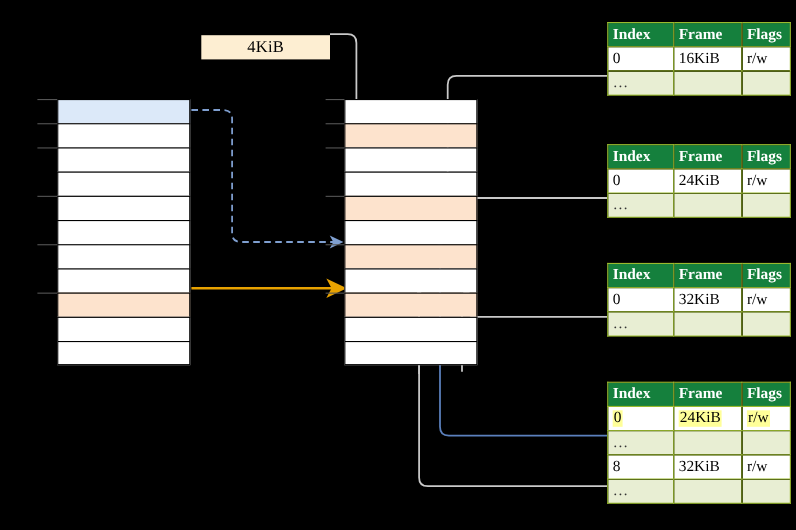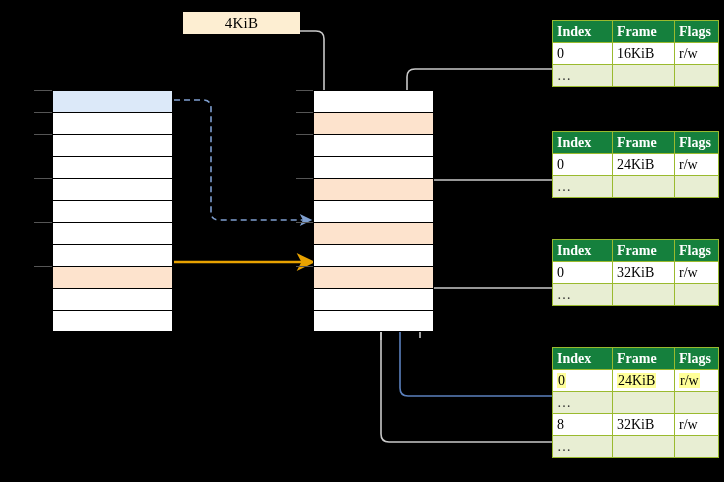--- a/index.html
+++ b/index.html
@@ -123,21 +123,21 @@
       <path d="M174,262 L306,262" fill="none" stroke="#e8a200" stroke-width="2.4" marker-end="url(#ah-orange)"></path>
     </g>
 
     <g>
       <path d="M381,330 L381,272" fill="none" stroke="#c9c9c9" stroke-width="1.6" marker-end="url(#ah-gray)" transform="rotate(-90 381 272)" opacity="0"></path>
     </g>
   <path d="M381,340 L381,272" fill="none" stroke="#c9c9c9" stroke-width="1.6" marker-end="url(#ah-gray)"></path>
       <path d="M420,338 L420,272" fill="none" stroke="#c9c9c9" stroke-width="1.6" marker-end="url(#ah-gray)"></path>
     </svg>
 
-  <div class="sizebox" id="sizebox" style="left:183px;top:12px;width:117px;height:22px;">4KiB</div>
+  <div class="sizebox" id="sizebox" style="left:183px;top:32px;width:117px;height:22px;">4KiB</div>
 
   <div class="colstrip" id="leftcol" style="left:52px;top:90px;width:121px;">
       <div class="cell blue" style="height: 22px;"></div>
       <div class="cell" style="height: 22px;"></div>
       <div class="cell" style="height: 22px;"></div>
       <div class="cell" style="height: 22px;"></div>
       <div class="cell" style="height: 22px;"></div>
       <div class="cell" style="height: 22px;"></div>
       <div class="cell" style="height: 22px;"></div>
       <div class="cell" style="height: 22px;"></div>

